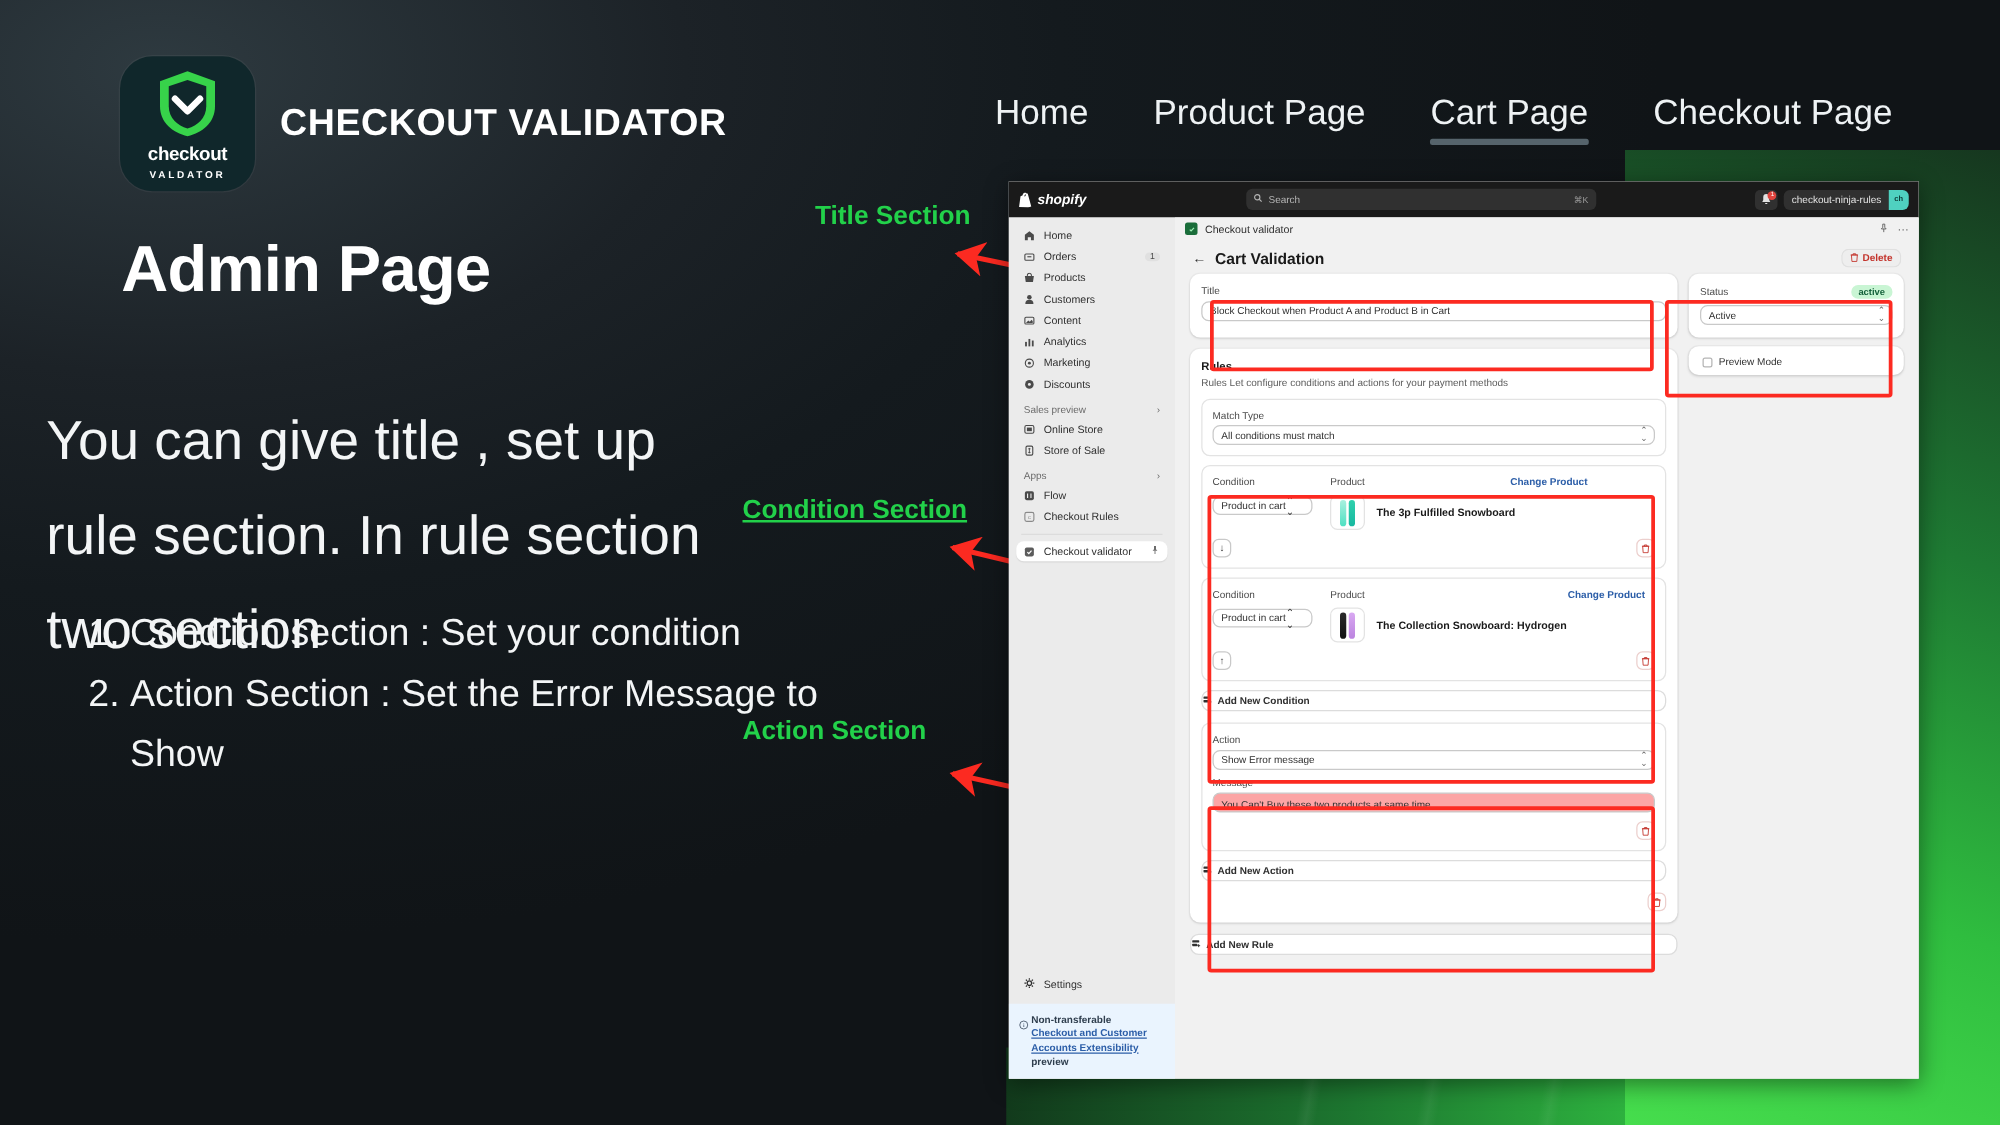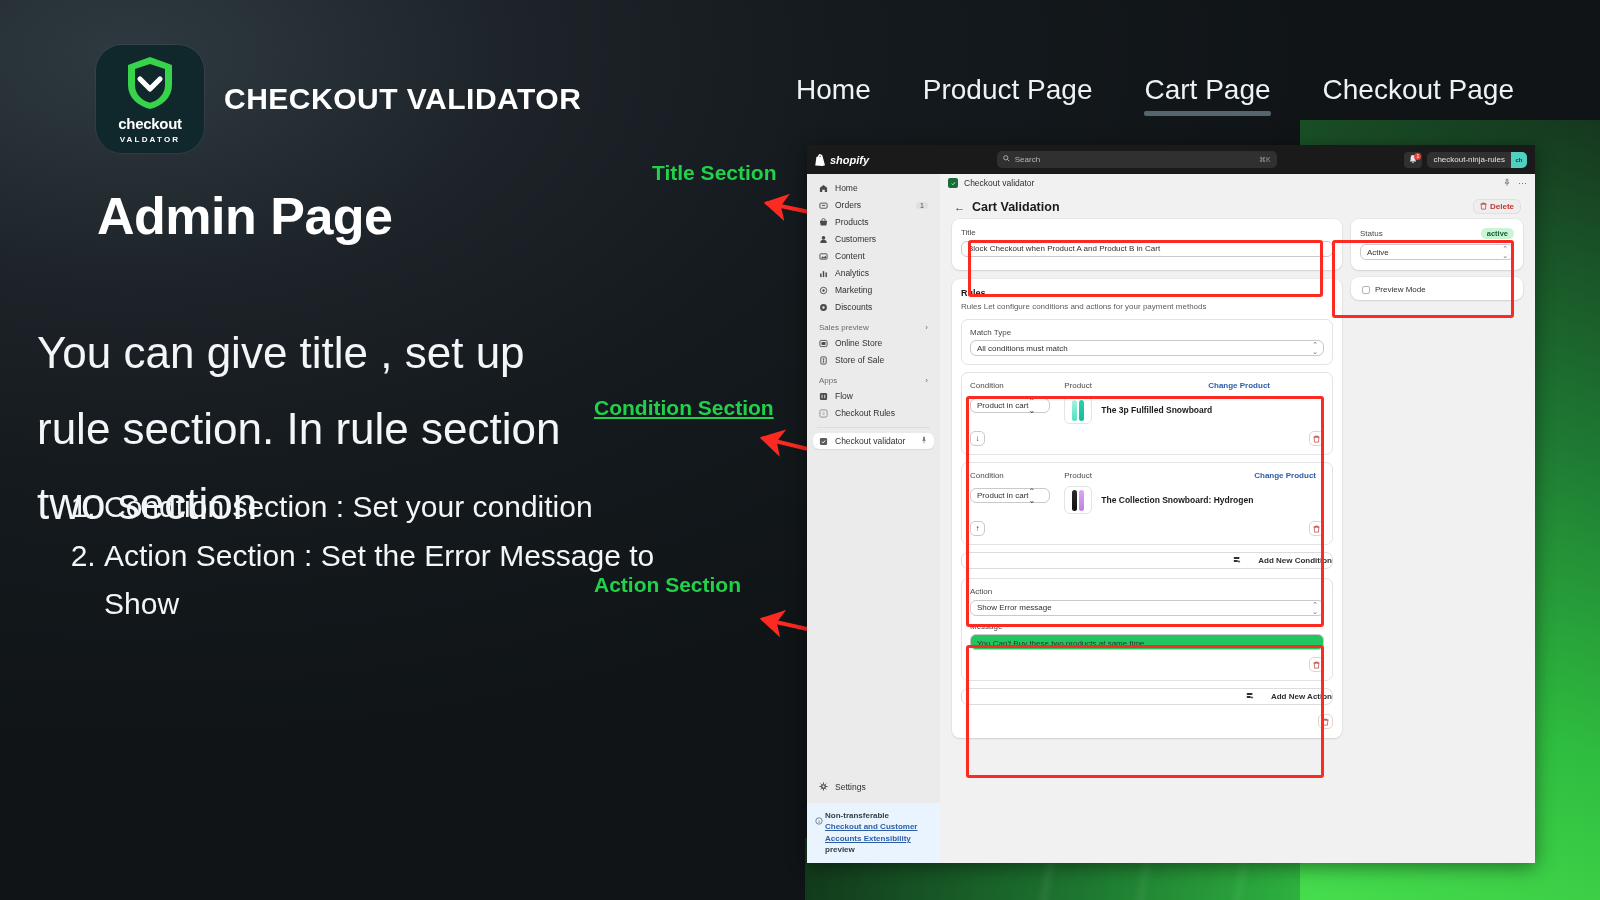--- a/index.html
+++ b/index.html
@@ -163,25 +163,25 @@
   }
   .thumb{ width:28px;height:28px;border:1px solid #e3e3e3;border-radius:6px;display:flex;align-items:center;justify-content:center;gap:2px;background:#fff;}
   .board{ width:5px; height:21px; border-radius:3px; }
   .prod-name{ font-size:8.5px; font-weight:bold; color:#1a1a1a; }
   .change-link{ font-size:8px; color:#2c5ea8; font-weight:bold; margin-left:auto;}
   .row-foot{ display:flex; align-items:center; margin-top:7px;}
   .sq-btn{ width:15px;height:15px;border:1px solid #c9c9c9;border-radius:5px;display:flex;align-items:center;justify-content:center;font-size:8px;color:#303030;background:#fff;}
   .trash-btn{ margin-left:auto; width:15px;height:15px;border:1px solid #eccfcd;border-radius:5px;display:flex;align-items:center;justify-content:center;font-size:8px;color:#c3342c;background:#fff;}
   .wide-btn{
     border:1px solid #dcdcdc; border-radius:7px; height:17px;
-    display:flex; align-items:center; justify-content:flex-end; gap:17px;
+    display:flex; align-items:center; justify-content:flex-start; gap:4px;
     font-size:8px; color:#303030; font-weight:bold; background:#fff; margin-top:2px;
   }
   .textarea{
-    border:1px solid #c9c9c9; border-radius:6px; background:#22c55e;
+    border:1px solid #c9c9c9; border-radius:6px; background:#fca5a5;
     padding:4px 6px; font-size:8px; color:#303030; height:16px;text-decoration:underline;
   }
 
   
   .redbox{ position:absolute; border:3px solid #fc2a21; border-radius:3px; pointer-events:none; }
 </style>
 </head>
 <body>
 
 <div class="bg-base"></div>
@@ -616,20 +616,30 @@
             <div class="row-foot" style="margin-top:9px">
               <span class="trash-btn">
                 <svg width="7" height="8" viewBox="0 0 10 11">
                     <path d="M1.6 2.6h6.8l-.6 7.4H2.2z" fill="none" stroke="#c3342c" stroke-width="1"></path>
                     <path d="M.8 2.6h8.4M3.6 2.4V1.2h2.8v1.2" fill="none" stroke="#c3342c" stroke-width="1"></path>
                   </svg>
               </span>
             </div>
           </div>
 
+          <div class="wide-btn" style="background:#fff;margin-bottom:10px">
+            <span>
+              <svg width="8" height="8" viewBox="0 0 10 10">
+                  <rect x="1" y="1.4" width="7" height="2.4" rx=".6" fill="#303030"></rect>
+                  <rect x="1" y="5" width="5" height="2.4" rx=".6" fill="#303030"></rect>
+                  <path d="M7.4 5.4v3M5.9 6.9h3" stroke="#303030" stroke-width=".9"></path>
+                </svg>
+            </span>
+            <span>Add New Rule</span>
+          </div>
         </div>
 
         <div class="col-r">
           <div class="card" style="padding:9px 9px 10px 9px;margin-bottom:7px">
             <div style="display:flex;align-items:center;margin-bottom:5px">
               <span class="lbl" style="margin:0">Status</span>
               <span class="badge-active" style="margin-left:auto">active</span>
             </div>
             <div class="input select">
               <span>Active</span>

